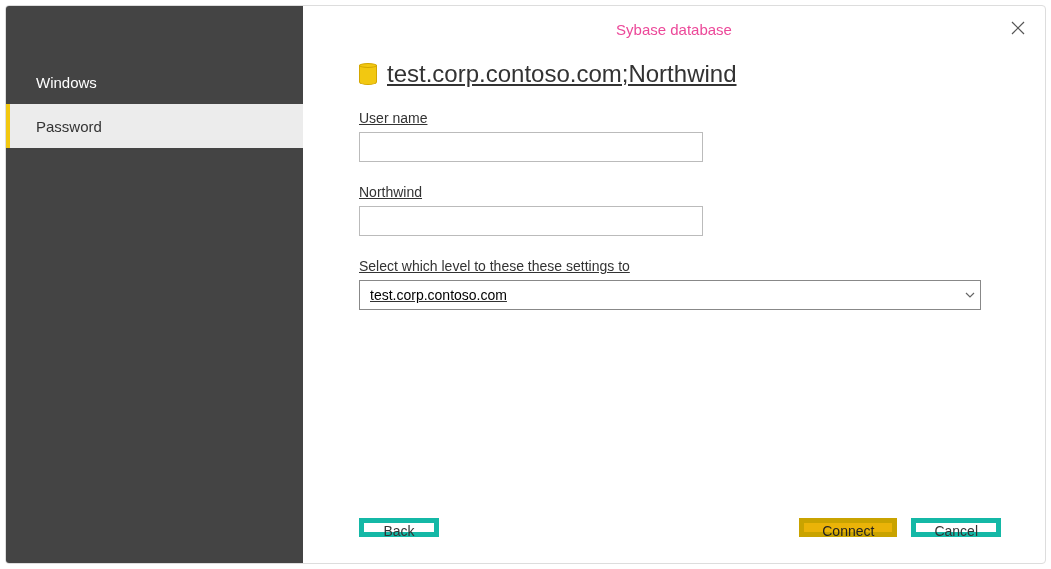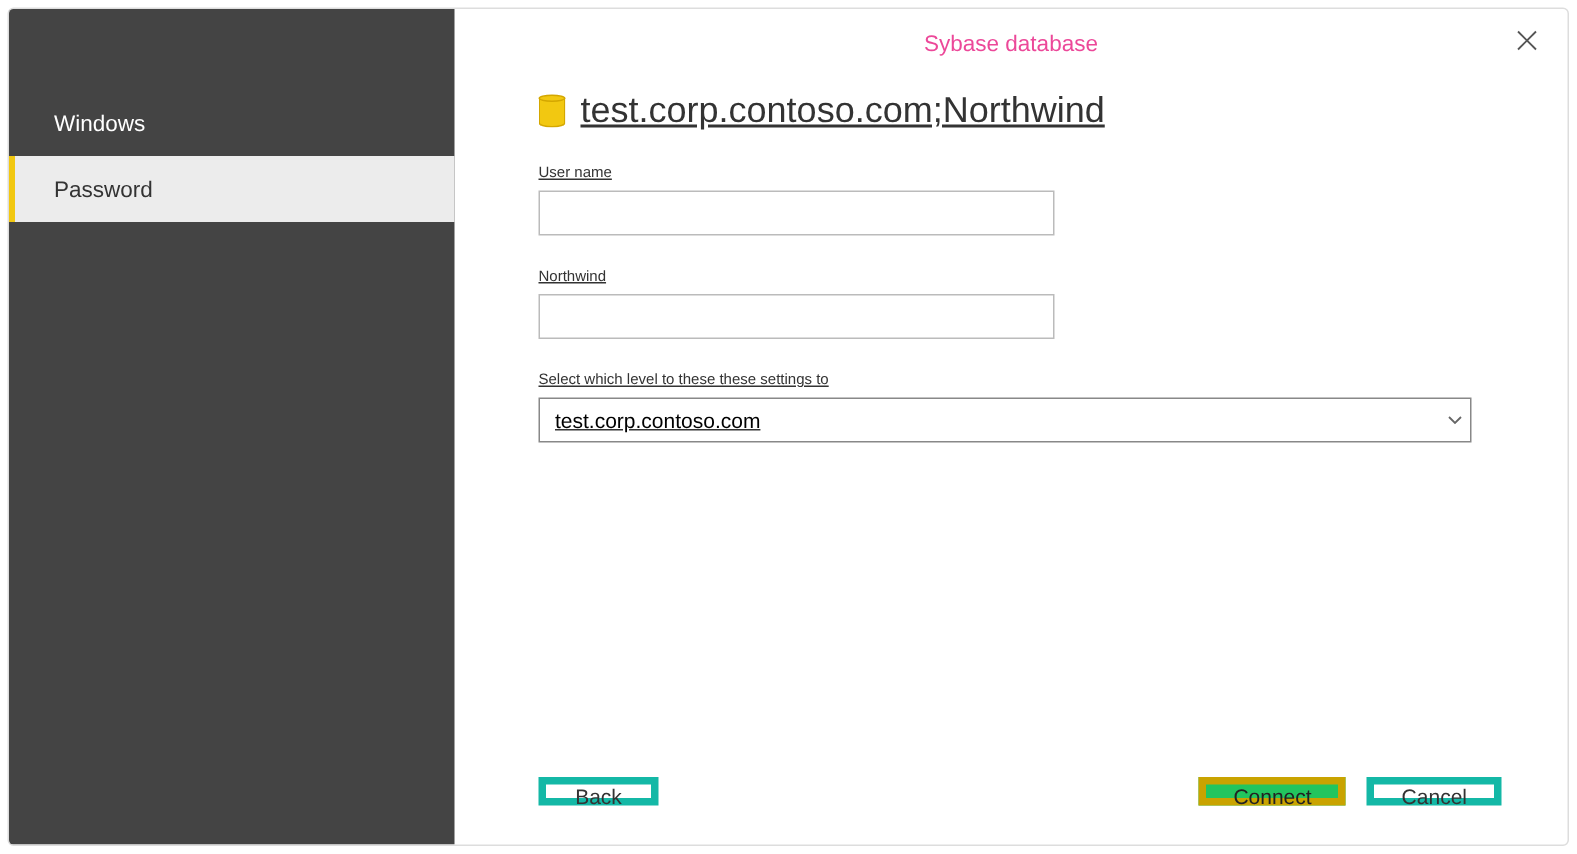--- a/index.html
+++ b/index.html
@@ -97,21 +97,21 @@
     border-top:none;
     border-bottom-left-radius:9px 3px;
     border-bottom-right-radius:9px 3px;
   }
   .db-title {
     font-size:24px;
     font-weight:400;
     color:#333;
   }
   .field-label {
-    font-size:10px;
+    font-size:14px;
     color:#333;
     margin-bottom:6px;
   }
   .text-input {
     width:344px;
     height:30px;
     border:1px solid #bbb;
     padding:0 8px;
     font-size:14px;
     margin-bottom:22px;
@@ -149,21 +149,21 @@
     height:19px;
     min-width:80px;
     padding:0 18px;
     border:5px solid #14b8a6;
     background:#fff;
     font-size:14px;
     color:#333;
     cursor:pointer;
   }
   .btn.primary {
-    background:#22c55e;
+    background:#eab308;
     border-color:#c9a300;
     color:#222;
   }
   .spacer { flex:1; }
   .gap { width:14px; }
 </style>
 </head>
 <body>
 
 <div class="dialog">

